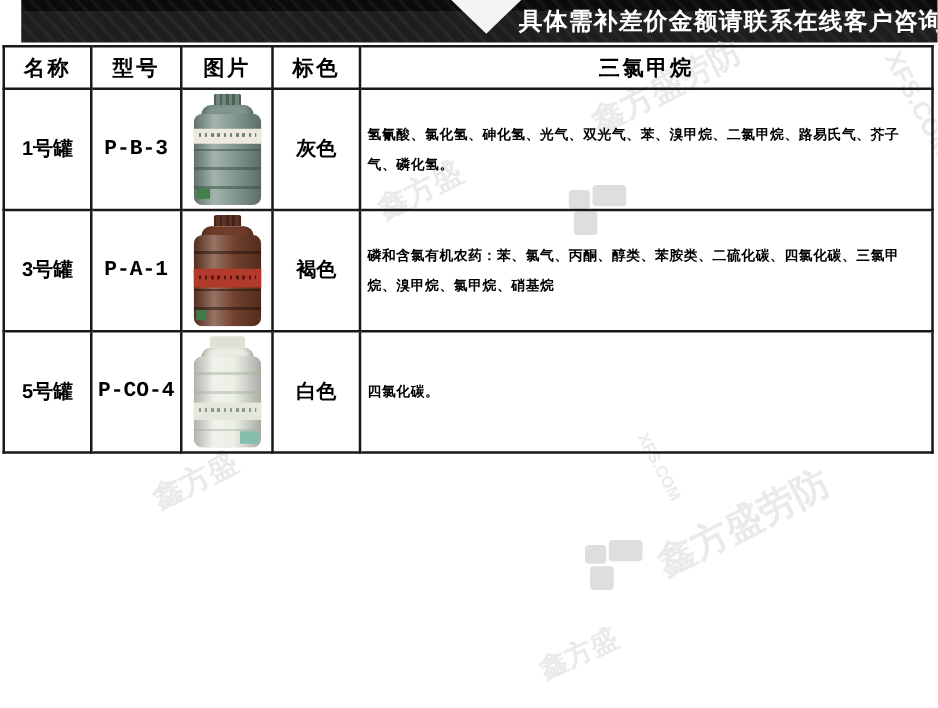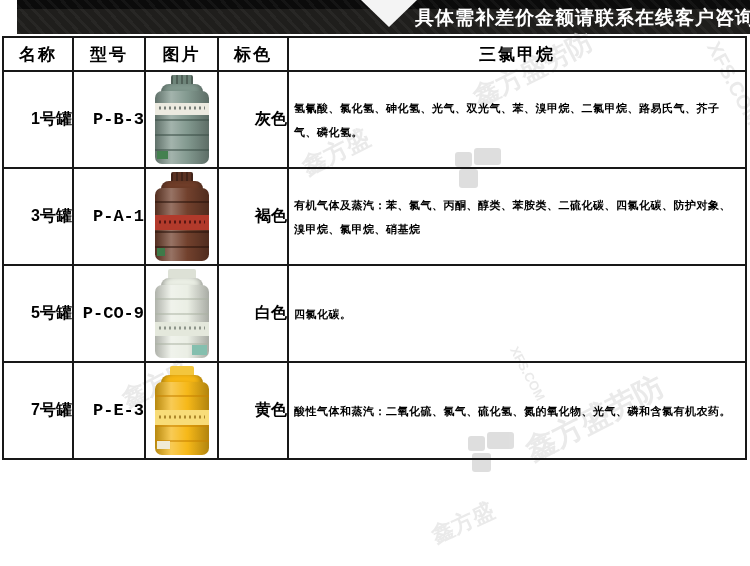--- a/index.html
+++ b/index.html
@@ -28,21 +28,21 @@
   .wm-logo i:nth-child(2){ left:19px;top:-4px; width:27px; height:17px; }
   .wm-logo i:nth-child(3){ left:4px; top:17px; width:19px; height:19px; }
 
   
   .tbl-wrap { position:absolute; left:2px; top:36px; width:745px; z-index:2; }
   table { border-collapse:collapse; width:745px; table-layout:fixed;
           background:transparent; }
   th, td { border:2px solid #181818; text-align:center; vertical-align:middle;
            color:#000; background:transparent; }
   th { height:34px; font-size:17px; font-weight:bold; letter-spacing:2px; }
-  td { height:97px; font-size:16px; font-weight:bold;text-align:right; }
+  td { height:97px; font-size:16px; font-weight:bold; }
   td.model { font-family:"Liberation Mono", monospace; font-size:17px; font-weight:bold;margin-left:18px; }
   td.protect { text-align:left; font-size:11px; line-height:24px;
                padding:6px 10px 6px 5px; letter-spacing:.5px; }
 
   
   .can { position:relative; width:58px; height:89px; margin:0 auto; }
   .can-neck { position:absolute; top:0; left:50%; transform:translateX(-50%);
         width:22px; height:9px; background:var(--neck);
         background-image:repeating-linear-gradient(90deg, rgba(0,0,0,.28) 0 2px, transparent 2px 5px);
         border-radius:2px 2px 0 0; }
@@ -146,50 +146,34 @@
             <div class="can can-r1" style="--body: #6f3d29; --dark: rgba(40,18,10,.55); --band: #b23a2b; --neck: #5a3122; --sticker: #3e7a49; --ink: rgba(60,10,10,.75);">
               <div class="can-neck"></div>
               <div class="can-shoulder"></div>
               <div class="can-body">
                 <div class="can-band"></div>
                 <div class="can-sticker"></div>
               </div>
             </div>
           </td>
           <td>褐色</td>
-          <td class="protect">有机气体及蒸汽：苯、氯气、丙酮、醇类、苯胺类、二硫化碳、四氯化碳、防护对象、溴甲烷、氯甲烷、硝基烷</td>
+          <td class="protect">磷和含氯有机农药：苯、氯气、丙酮、醇类、苯胺类、二硫化碳、四氯化碳、三氯甲烷、溴甲烷、氯甲烷、硝基烷</td>
         </tr>
         <tr>
           <td>5号罐</td>
-          <td class="model">P-CO-9</td>
+          <td class="model">P-CO-4</td>
           <td>
             <div class="can can-r3" style="--body: #eaeee4; --dark: rgba(170,178,162,.5); --band: #e4e8dc; --neck: #dde1d6; --sticker: #84bfae; --ink: rgba(120,128,118,.8);">
               <div class="can-neck"></div>
               <div class="can-shoulder"></div>
               <div class="can-body">
                 <div class="can-band"></div>
                 <div class="can-sticker"></div>
               </div>
             </div>
           </td>
           <td>白色</td>
           <td class="protect">四氯化碳。</td>
         </tr>
-        <tr>
-          <td>7号罐</td>
-          <td class="model">P-E-3</td>
-          <td>
-            <div class="can can-r4" style="--body: #f6b714; --dark: rgba(200,130,0,.55); --band: #f8dc78; --neck: #f3c63d; --sticker: #f0ead6; --ink: rgba(140,100,10,.7);">
-              <div class="can-neck"></div>
-              <div class="can-shoulder"></div>
-              <div class="can-body">
-                <div class="can-band"></div>
-                <div class="can-sticker"></div>
-              </div>
-            </div>
-          </td>
-          <td>黄色</td>
-          <td class="protect">酸性气体和蒸汽：二氧化硫、氯气、硫化氢、氮的氧化物、光气、磷和含氯有机农药。</td>
-        </tr>
       </tbody>
     </table>
   </div>
 </div>
 
 </body></html>

